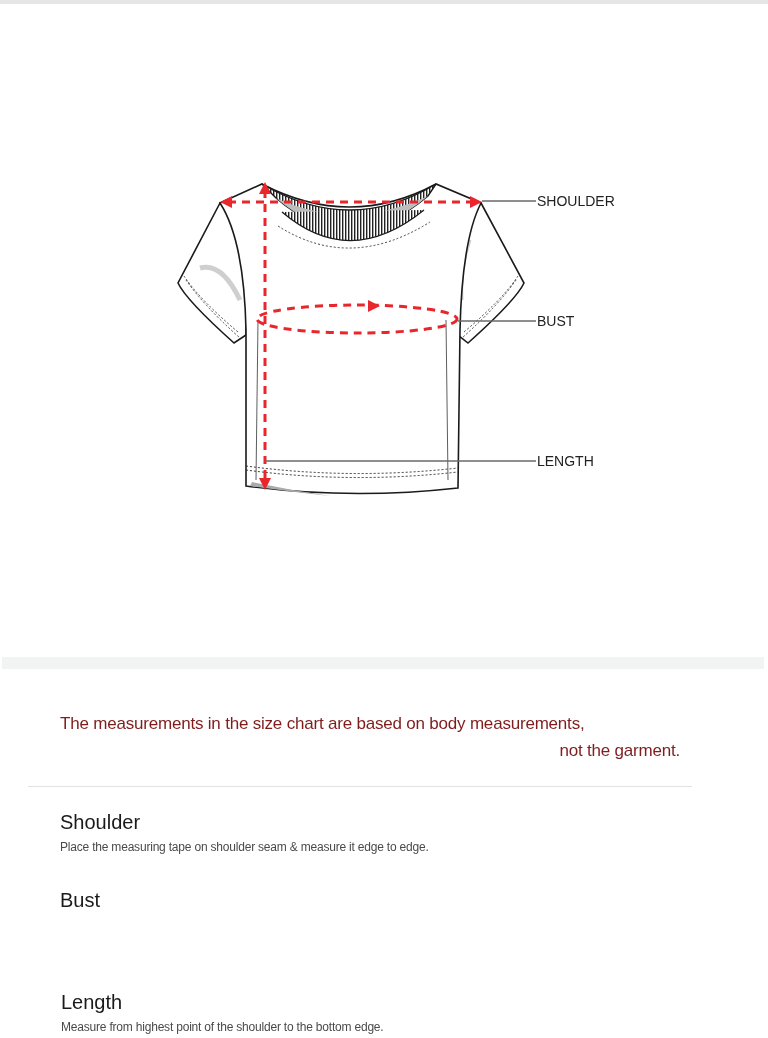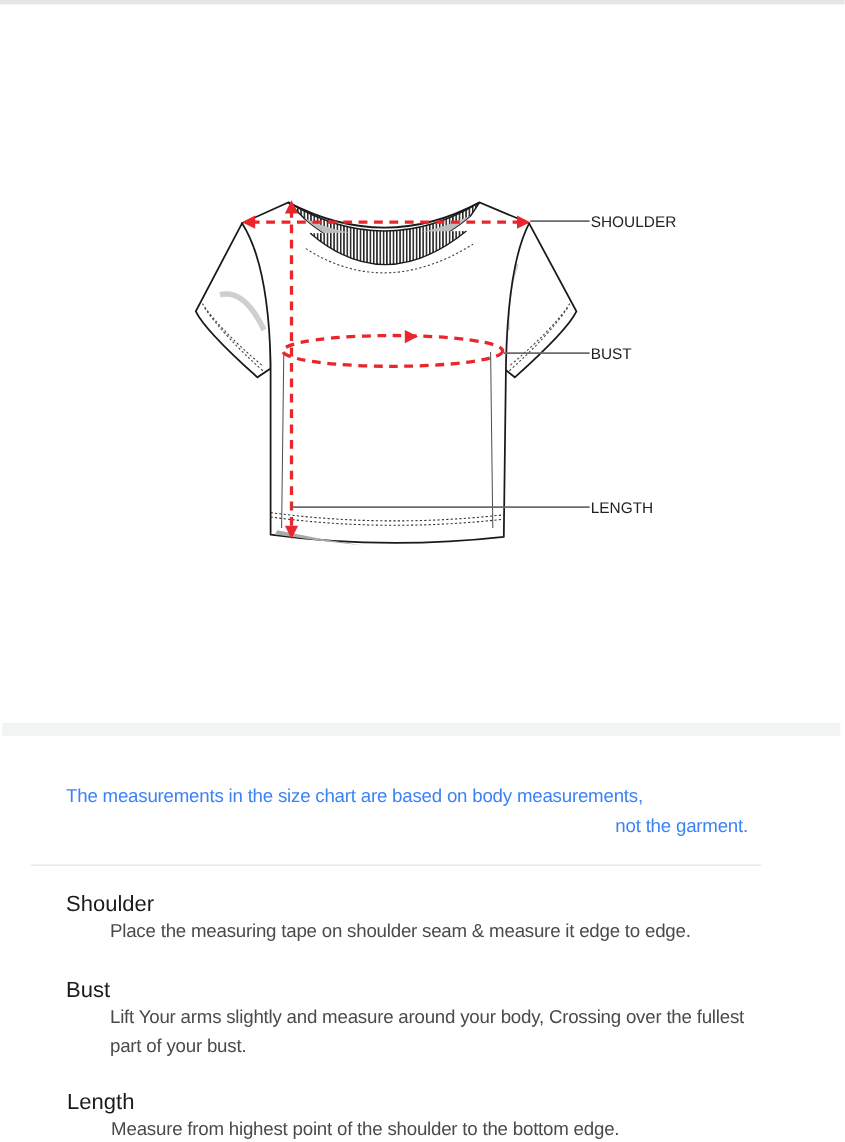--- a/index.html
+++ b/index.html
@@ -2,26 +2,26 @@
 <html><head>
 <meta charset="utf-8">
 <style>
   html, body { margin: 0; padding: 0; background: #ffffff; }
   body { width: 768px; height: 1038px; position: relative; overflow: hidden;
          font-family: "Liberation Sans", "DejaVu Sans", sans-serif; color: #222; }
   .top-bar { position: absolute; left: 0; top: 0; width: 768px; height: 4px; background: #e6e6e6; }
   .diagram { position: absolute; left: 0; top: 0; width: 768px; height: 660px; }
   .diagram svg { position: absolute; left: 0; top: 0; }
   .band { position: absolute; left: 2px; top: 657px; width: 762px; height: 12px; background: #f2f4f3; }
-  .note { position: absolute; left: 60px; top: 710px; width: 620px; font-size: 17px; line-height: 27px; color: #3b82f6; letter-spacing: -0.2px; }
+  .note { position: absolute; left: 60px; top: 710px; width: 620px; font-size: 17px; line-height: 27px; color: #7f1d1d; letter-spacing: -0.2px; }
   .note .l2 { display: block; padding-left: 4px; text-align: right; }
   .divider { position: absolute; left: 28px; top: 786px; width: 664px; height: 1px; background: #e3e3e3; }
   .item { position: absolute; left: 60px; width: 640px; }
   .item .title { font-size: 20px; line-height: 24px; color: #1a1a1a; }
-  .item .desc { font-size: 17px; line-height: 26px; color: #4a4a4a; letter-spacing: -0.2px; margin-left: 40px; }
+  .item .desc { font-size: 12px; line-height: 26px; color: #4a4a4a; letter-spacing: -0.2px; }
   .item.shoulder { top: 810px; }
   .item.bust { top: 888px; }
   .item.length { top: 990px; left: 61px; }
   .lbl { font-family: "Liberation Sans", sans-serif; font-size: 14px; fill: #222; }
 </style>
 </head>
 <body>
 
 <div class="top-bar"></div>
 
@@ -91,19 +91,18 @@
 
 <div class="divider"></div>
 
 <div class="item shoulder">
   <div class="title">Shoulder</div>
   <div class="desc">Place the measuring tape on shoulder seam &amp; measure it edge to edge.</div>
 </div>
 
 <div class="item bust">
   <div class="title">Bust</div>
-  <div class="desc">Lift Your arms slightly and measure around your body, Crossing over the fullest part of your bust.</div>
 </div>
 
 <div class="item length">
   <div class="title">Length</div>
   <div class="desc">Measure from highest point of the shoulder to the bottom edge.</div>
 </div>
 
 </body></html>

